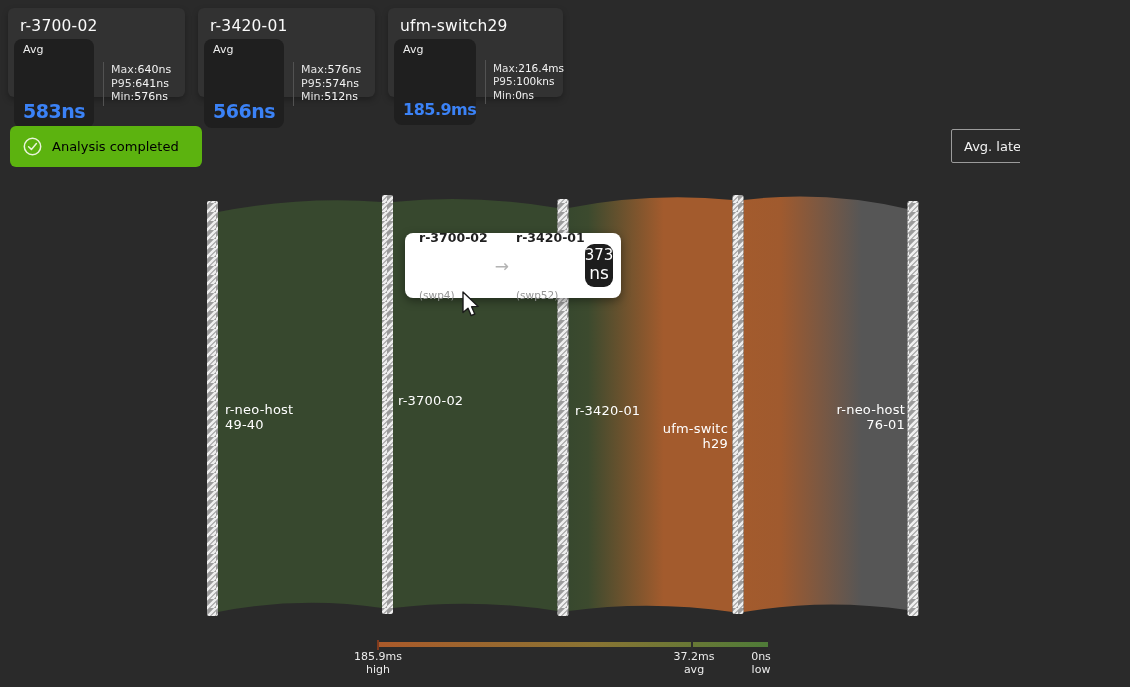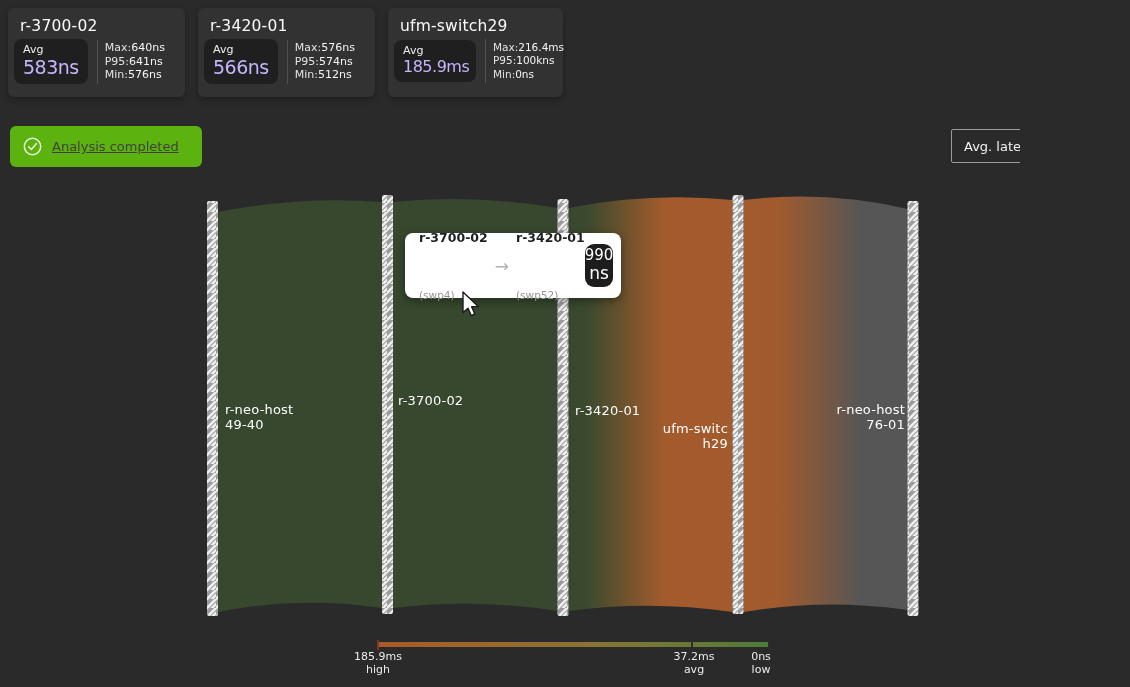--- a/index.html
+++ b/index.html
@@ -10,32 +10,32 @@
   
   .card { position:absolute; top:8px; height:89px; background:#323232; border-radius:6px;
           box-shadow:0 3px 6px rgba(0,0,0,.28); color:#fff; }
   .card.c1 { left:8px;   width:177px; }
   .card.c2 { left:198px; width:177px; }
   .card.c3 { left:388px; width:175px; }
   .card-title { margin:9px 0 0 12px; font-size:15.5px; letter-spacing:.2px; color:#fafafa; }
   .card-body { display:flex; align-items:center; margin:4px 0 0 6px; }
   .avg-box { background:#1f1f1f; border-radius:8px; padding:4px 9px 6px 9px; min-width:64px; }
   .avg-label { font-size:11px; color:#eee; }
-  .avg-value { font-size:19px; font-weight:normal; color:#c4b5fd; letter-spacing:-.5px; white-space:nowrap; }
+  .avg-value { font-size:19px; font-weight:bold; color:#3b82f6; letter-spacing:-.5px; white-space:nowrap;margin-top:44px; }
   .c3 .avg-value { font-size:16px; }
   .v-divider { width:1px; height:44px; background:#525252; margin:0 7px 0 9px; }
   .stats { width:62px; font-size:11px; color:#e3e3e3; line-height:13.5px; }
   .c3 .stats { width:70px; font-size:10.5px; }
   .stat-row { display:flex; }
   .stat-value { text-align:right; color:#f5f5f5; }
 
   
   .banner { position:absolute; left:10px; top:126px; width:192px; height:41px; background:#5cb30f;
             border-radius:6px; display:flex; align-items:center; padding-left:13px; gap:10px; }
-  .banner-text { font-size:13px; color:#404040;text-decoration:underline; }
+  .banner-text { font-size:13px; color:#000000; }
   .check-circle { width:19px; height:19px; display:inline-flex; }
 
   
   .dropdown { position:absolute; left:951px; top:129px; width:169px; height:34px;
               border:1px solid #9b9b9b; border-radius:2px; display:flex; align-items:center;
               padding:0 12px; color:#f2f2f2; font-size:13px; cursor:pointer; }
   .dropdown .chev { margin-left:auto; display:inline-flex; }
 
   
   .sankey-svg { position:absolute; left:198px; top:185px; }
@@ -220,21 +220,21 @@
     <div class="tt-node">
       <div class="tt-name">r-3700-02</div>
       <div class="tt-port">(swp4)</div>
     </div>
     <div class="tt-arrow">→</div>
     <div class="tt-node">
       <div class="tt-name">r-3420-01</div>
       <div class="tt-port">(swp52)</div>
     </div>
     <div class="tt-badge">
-      <div class="v1">990</div>
+      <div class="v1">373</div>
       <div class="v2">ns</div>
     </div>
   </div>
 
   <svg class="cursor" width="20" height="28" viewBox="0 0 20 28">
     <path d="M2,1 L2,21.5 L7,17.2 L10.2,24.6 L13.8,23 L10.6,15.8 L17.2,15.4 Z" fill="#ffffff" stroke="#1a1a1a" stroke-width="1.4" stroke-linejoin="round"></path>
   </svg>
 
   <div class="legend-bar"></div>
   <div class="legend-tick" style="left:377px; background:#7e3a1e;"></div>

